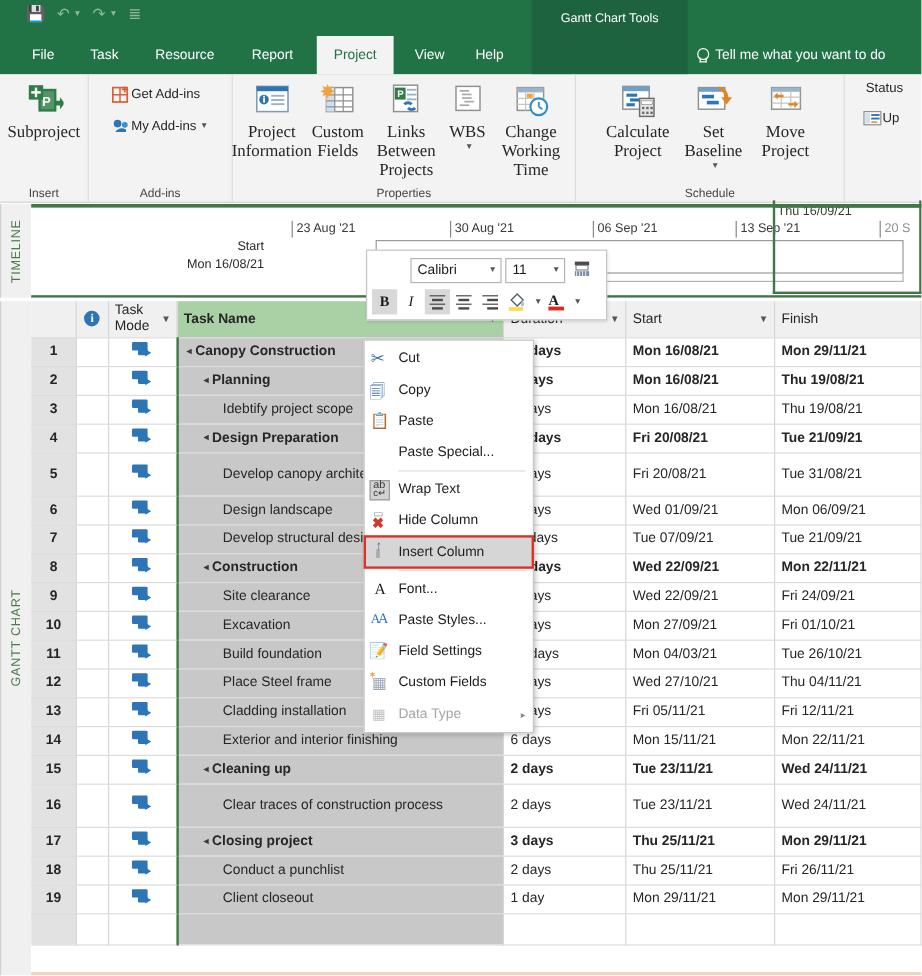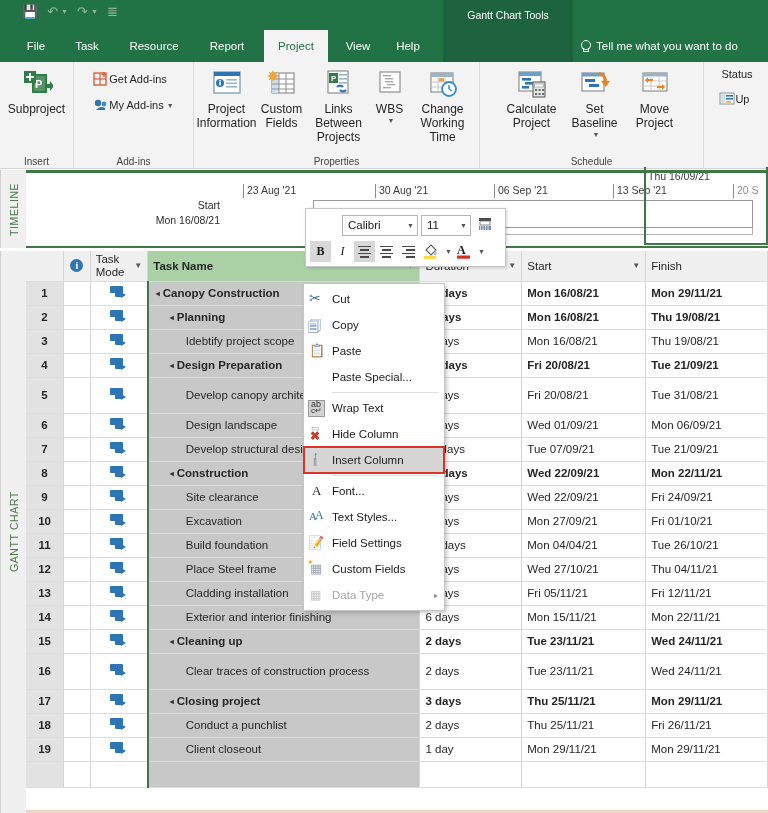--- a/index.html
+++ b/index.html
@@ -75,21 +75,21 @@
   }
   .rgroup .glabel {
     position:absolute; bottom:2px; left:0; width:100%;
     text-align:center; font-size:10px; color:#444;
   }
   .rgitems { display:flex; align-items:flex-start; height:86px; padding-top:4px; }
   .bigbtn {
     display:flex; flex-direction:column; align-items:center; justify-content:flex-start;
     width:60px; padding:2px 2px 0; cursor:pointer; text-align:center;
   }
-  .bigbtn .lbl { font-size:12px; color:#262626; line-height:1.15; margin-top:3px; }
+  .bigbtn .lbl { font-size:14px; color:#262626; line-height:1.15; margin-top:3px;font-family:Liberation Serif, serif; }
   .smallbtn {
     display:flex; align-items:center; gap:0; height:26px; padding:0 4px;
     cursor:pointer; font-size:11px; color:#262626; white-space:nowrap;
   }
   .colstack { display:flex; flex-direction:column; justify-content:flex-start; padding-top:4px; }
   .dd { font-size:7px; color:#555; margin-left:3px; }
 
   
   .ic { position:relative; display:inline-block; }
   .ic32 { width:32px; height:32px; }
@@ -675,21 +675,21 @@
           <td class="c-finish">Fri 01/10/21</td>
         </tr>
         <tr class="row" style="height: 24px;">
           <td class="c-num">11</td>
           <td class="c-info"></td>
           <td class="c-mode"><span class="modeicon"><span class="b1"></span><span class="b2"></span><span class="ar"></span></span></td>
           <td class="c-name">
             <span class="tname ind2">Build foundation</span>
           </td>
           <td class="c-dur">17 days</td>
-          <td class="c-start">Mon 04/04/21</td>
+          <td class="c-start">Mon 04/03/21</td>
           <td class="c-finish">Tue 26/10/21</td>
         </tr>
         <tr class="row" style="height: 24px;">
           <td class="c-num">12</td>
           <td class="c-info"></td>
           <td class="c-mode"><span class="modeicon"><span class="b1"></span><span class="b2"></span><span class="ar"></span></span></td>
           <td class="c-name">
             <span class="tname ind2">Place Steel frame</span>
           </td>
           <td class="c-dur">7 days</td>
@@ -887,21 +887,21 @@
       <span class="cm-ico ico-inscol"></span>
       <span class="cm-lbl">Insert Column</span>
     </div>
     <div class="cm-sep"></div>
     <div class="cm-item">
       <span class="cm-ico ico-fontA"></span>
       <span class="cm-lbl">Font...</span>
     </div>
     <div class="cm-item">
       <span class="cm-ico ico-textstyles"></span>
-      <span class="cm-lbl">Text Styles...</span>
+      <span class="cm-lbl">Paste Styles...</span>
     </div>
     <div class="cm-item">
       <span class="cm-ico ico-fieldset"></span>
       <span class="cm-lbl">Field Settings</span>
     </div>
     <div class="cm-item">
       <span class="cm-ico ico-customf"></span>
       <span class="cm-lbl">Custom Fields</span>
     </div>
     <div class="cm-item disabled">

